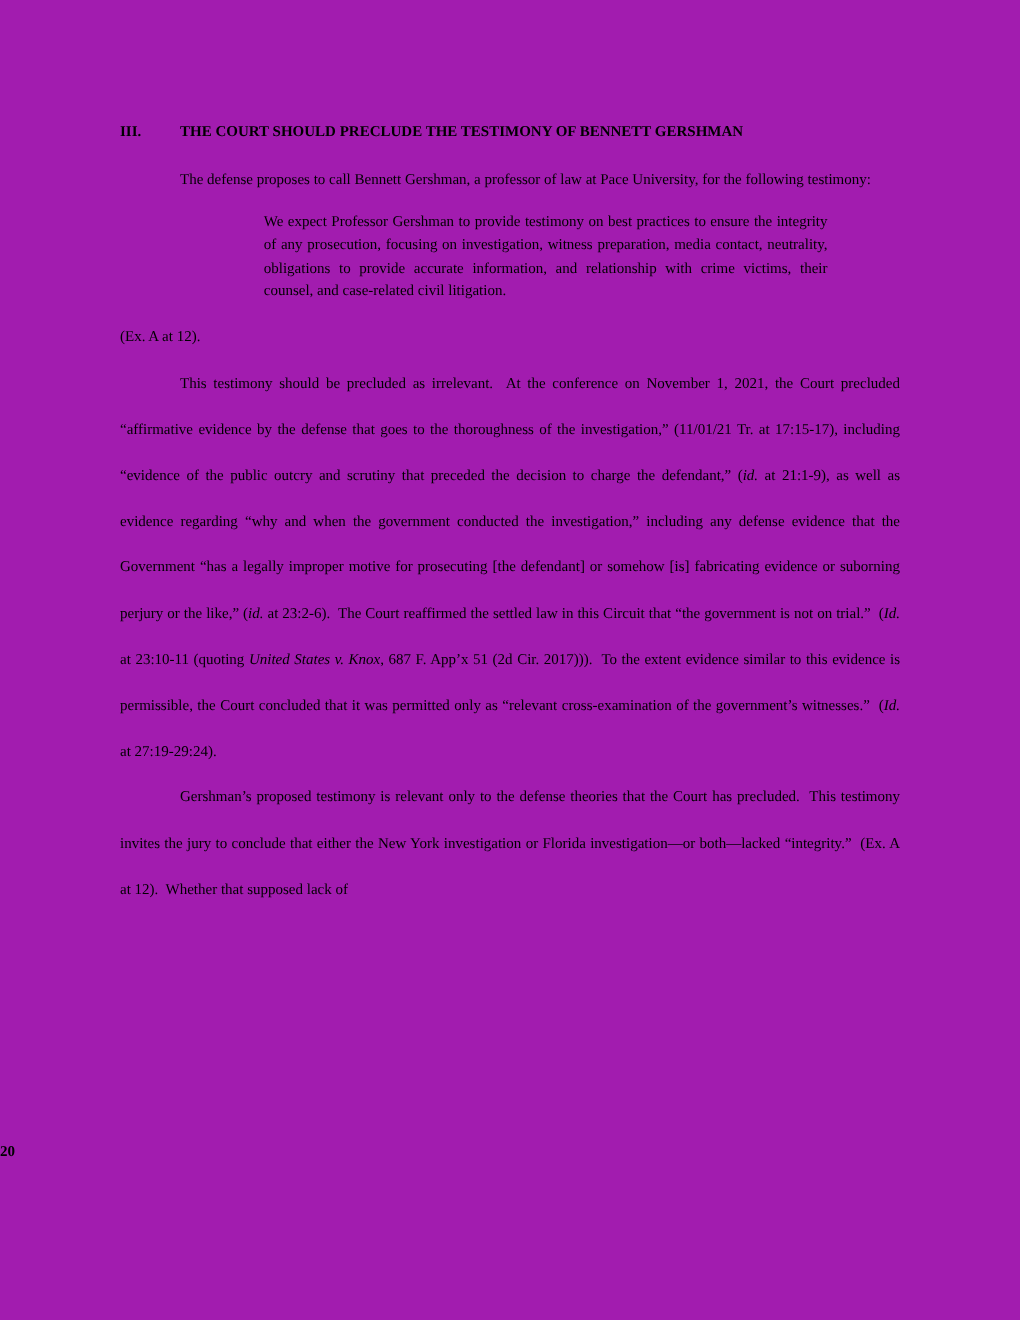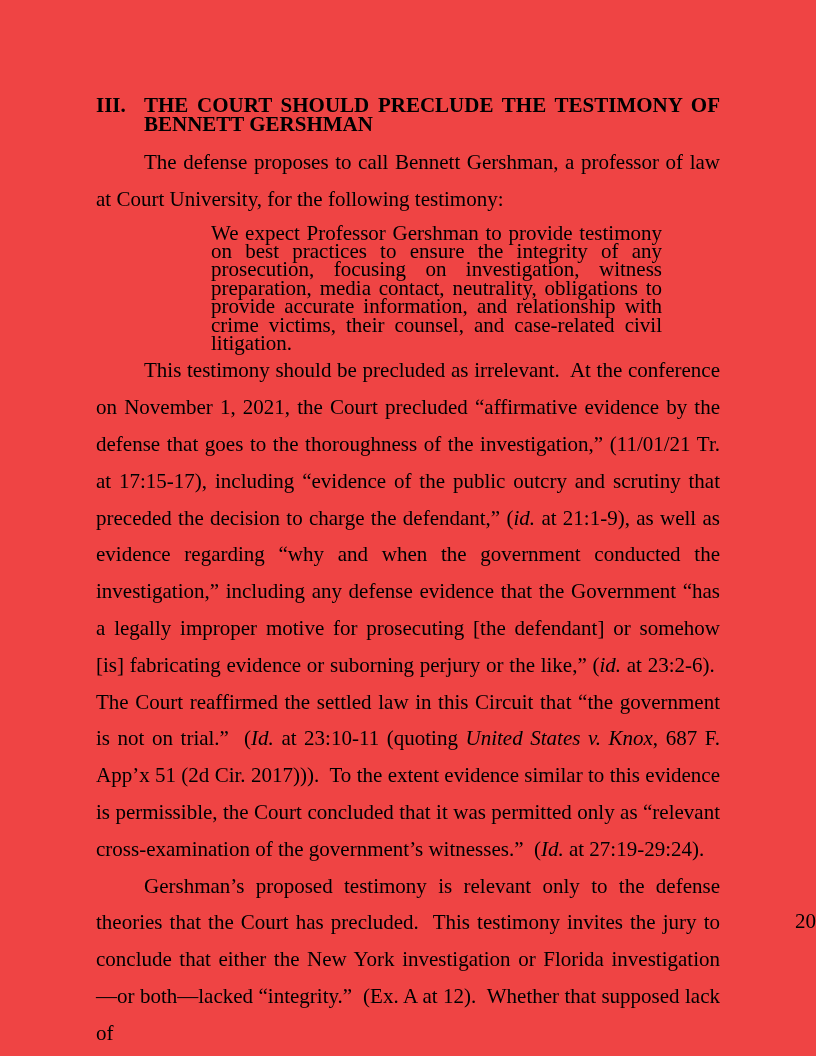--- a/index.html
+++ b/index.html
@@ -4,24 +4,24 @@
 <style>
   html, body {
     margin: 0;
     padding: 0;
     background: #ffffff;
   }
   .page {
     width: 816px;
     height: 1056px;
     position: relative;
-    background: #ef4444;
+    background: #a21caf;
     color: #000000;
     font-family: "Liberation Serif", "DejaVu Serif", serif;
-    font-size: 21px;
+    font-size: 12px;
     overflow: hidden;
   }
   .content {
     position: absolute;
     left: 96px;
     top: 96px;
     width: 624px;
   }
   .heading {
     font-weight: bold;
@@ -53,40 +53,42 @@
     margin: 6px 58px 0 115px;
   }
   .citation {
     margin-top: 10px;
   }
   .page-number {
     position: absolute;
     top: 912px;
     left: 0;
     width: 816px;
-    text-align: right;
+    text-align: left;
     line-height: 19px;
+    font-weight: bold;
   }
   i { }
 </style>
 </head>
 <body>
 
 <div class="page">
   <div class="content">
 
     <p class="heading">
       <span class="numeral">III.</span>
       <span>THE COURT SHOULD PRECLUDE THE TESTIMONY OF BENNETT GERSHMAN</span>
     </p>
 
-    <p class="para first-line-indent intro">The defense proposes to call Bennett Gershman, a professor of law at Court University, for the following testimony:</p>
+    <p class="para first-line-indent intro">The defense proposes to call Bennett Gershman, a professor of law at Pace University, for the following testimony:</p>
 
     <p class="bq">We expect Professor Gershman to provide testimony on best practices to ensure the integrity of any prosecution, focusing on investigation, witness preparation, media contact, neutrality, obligations to provide accurate information, and relationship with crime victims, their counsel, and case-related civil litigation.</p>
 
+    <p class="para citation">(Ex. A at 12).</p>
 
     <p class="para first-line-indent"><span>This testimony should be precluded as irrelevant.&nbsp; At the conference on November 1, 2021, the Court precluded “affirmative evidence by the defense that goes to the thoroughness of the investigation,” (11/01/21 Tr. at 17:15-17), including “evidence of the public outcry and scrutiny that preceded the decision to charge the defendant,” (</span><i>id.</i><span> at 21:1-9), as well as evidence regarding “why and when the government conducted the investigation,” including any defense evidence that the Government “has a legally improper motive for prosecuting [the defendant] or somehow [is] fabricating evidence or suborning perjury or the like,” (</span><i>id.</i><span> at 23:2-6).&nbsp; The Court reaffirmed the settled law in this Circuit that “the government is not on trial.”&nbsp; (</span><i>Id.</i><span> at 23:10-11 (quoting </span><i>United States v. Knox</i><span>, 687 F. App’x 51 (2d Cir. 2017))).&nbsp; To the extent evidence similar to this evidence is permissible, the Court concluded that it was permitted only as “relevant cross-examination of the government’s witnesses.”&nbsp; (</span><i>Id.</i><span> at 27:19-29:24).</span></p>
 
     <p class="para first-line-indent">Gershman’s proposed testimony is relevant only to the defense theories that the Court has precluded.&nbsp; This testimony invites the jury to conclude that either the New York investigation or Florida investigation—or both—lacked “integrity.”&nbsp; (Ex. A at 12).&nbsp; Whether that supposed lack of</p>
 
   </div>
 
   <div class="page-number">20</div>
 </div>
 

